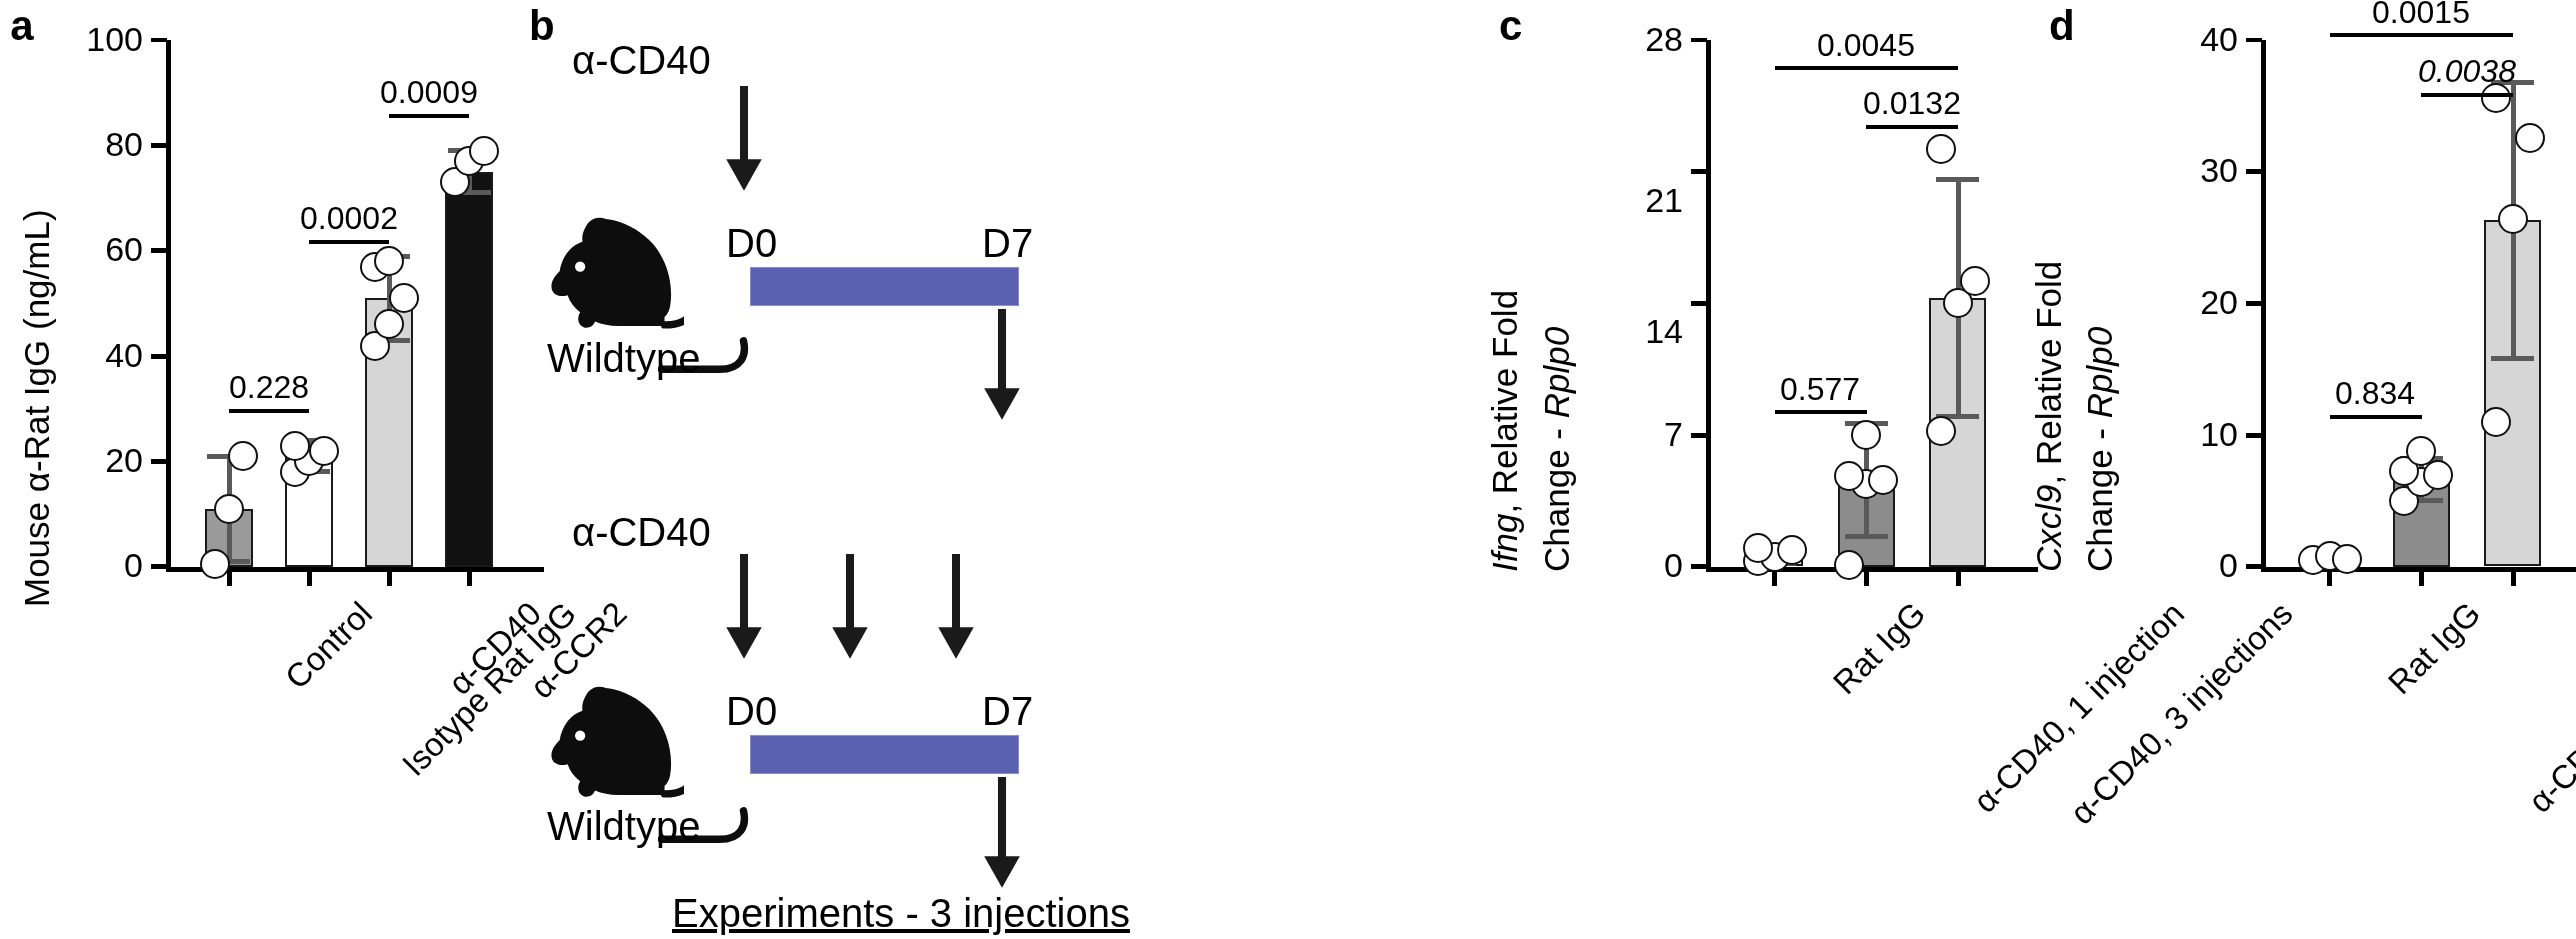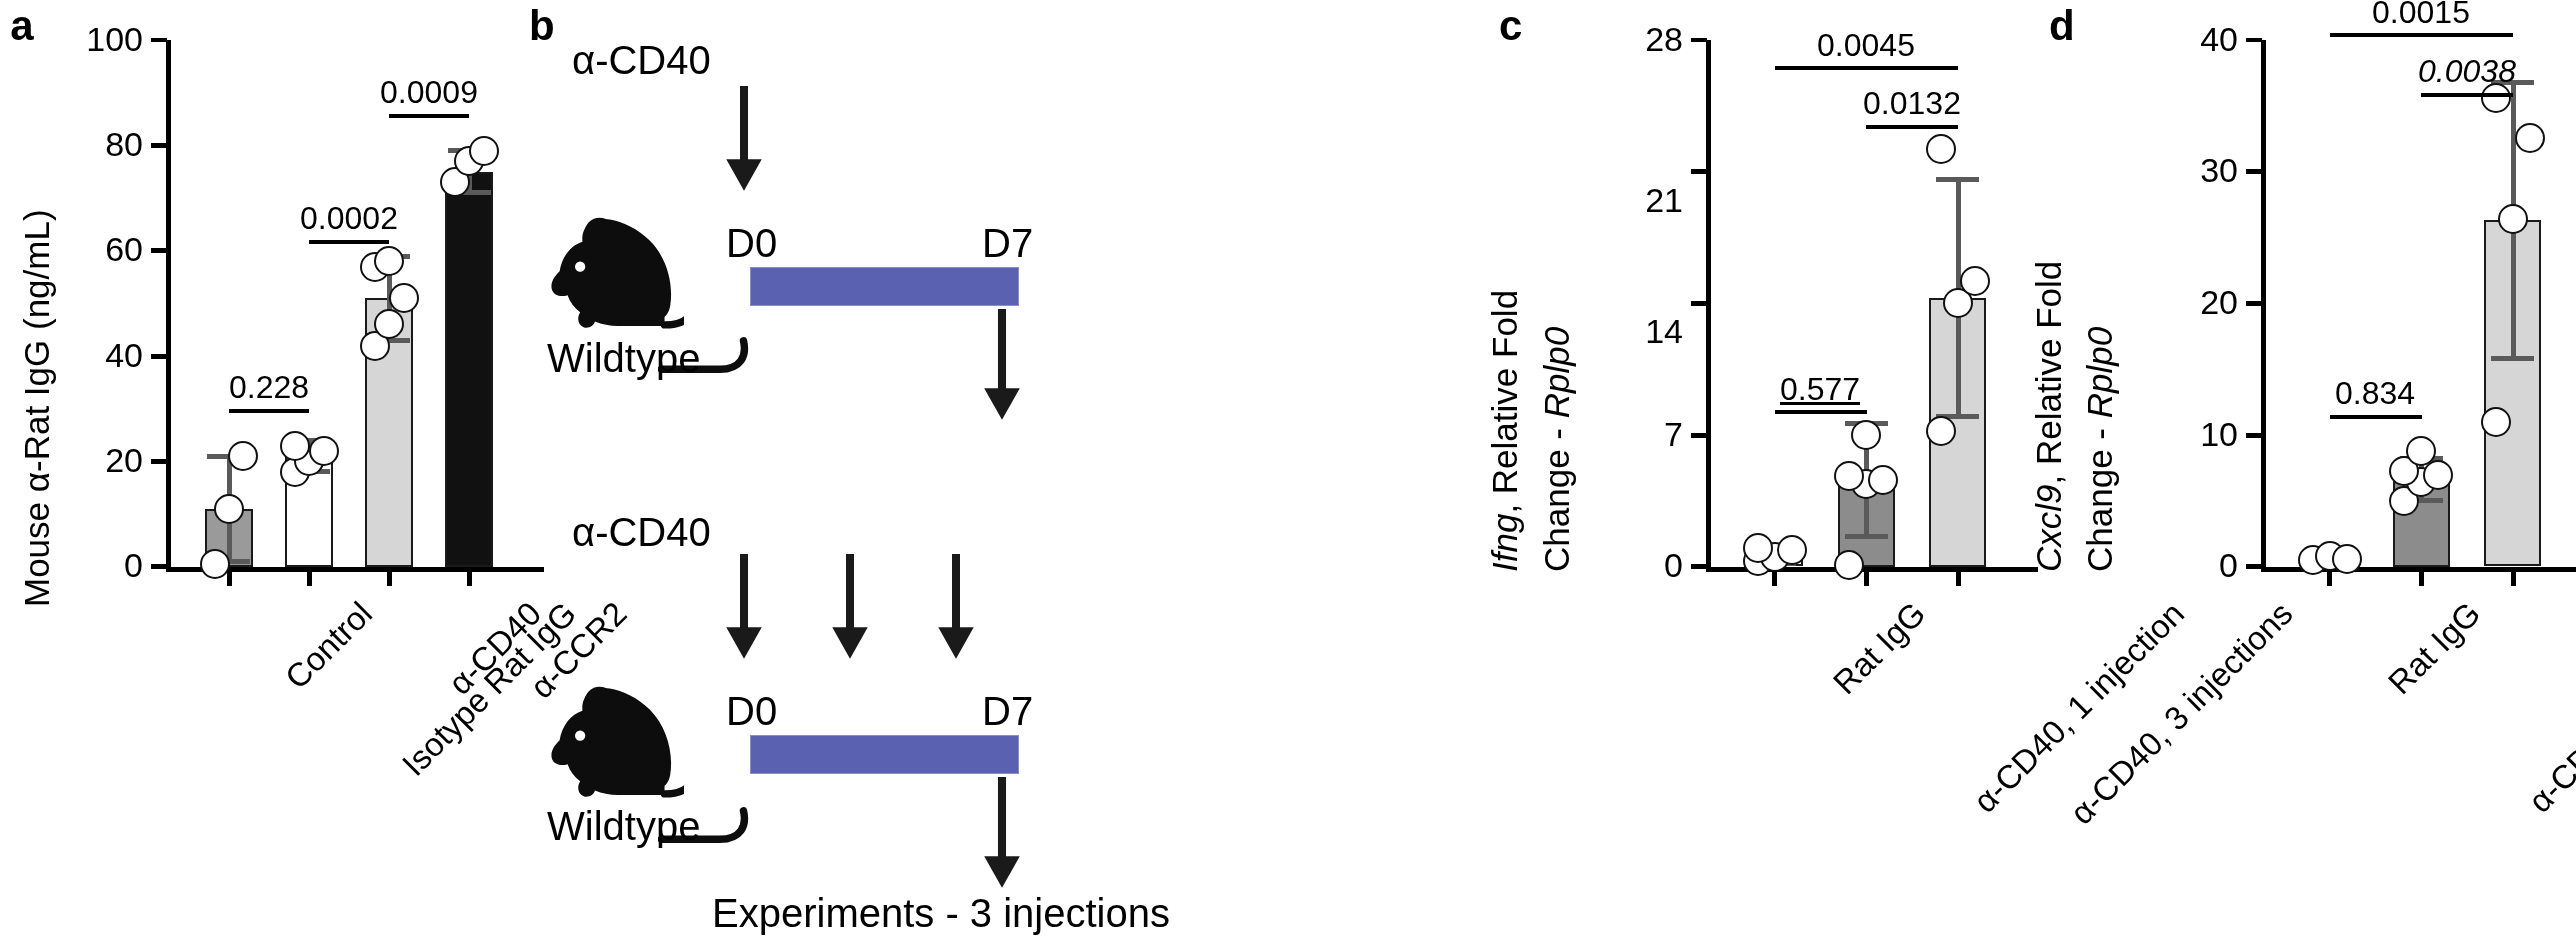--- a/index.html
+++ b/index.html
@@ -170,21 +170,21 @@
 
   <div class="blue-bar" style="left:750px;top:735px;width:269px;height:39px;background:#5a61b0;border:1.1px solid #8a8fcb;"></div>
 
   <div class="dtext-lg" style="left:547px;top:806px;">Wildtype</div>
 
   <svg class="arrow" style="left:976px;top:777px;" width="52" height="112" viewBox="0 0 90 195">
     <line x1="45" y1="0" x2="45" y2="148" stroke="#1a1a1a" stroke-width="14"></line>
     <polygon points="45,193 14,138 76,138" fill="#1a1a1a"></polygon>
   </svg>
 
-  <div class="dtext-lg" style="left:712px;top:893px;">Experiments - 3 injections</div>
+  <div class="dtext-lg" style="left:672px;top:893px;text-decoration:underline;">Experiments - 3 injections</div>
 
   
   <div class="panel-letter" style="left:1499px;top:4.6px;">c</div>
 
   <div class="ytitle" style="left:1485px;top:572px;width:549px;"><i>Ifng</i><span>, Relative Fold</span></div>
   <div class="ytitle" style="left:1537px;top:572px;width:549px;"><span>Change - </span><i>Rplp0</i></div>
 
   <div class="chart" id="chart-c" style="left:1706px;top:40px;width:298px;height:527px;">
       <div class="axis-line" style="left: 0px; top: 0px; width: 4.6px; height: 529px;"></div>
       <div class="axis-line" style="left: 0px; top: 527px; width: 332px; height: 4.6px;"></div>
@@ -220,21 +220,21 @@
       <div class="bar" style="left: 223px; top: 258px; width: 57px; height: 269px; background: rgb(214, 214, 214);"></div>
       <div class="errbar" style="left: 250px; top: 139px; width: 4.6px; height: 237px;"></div>
       <div class="errcap" style="left: 230px; top: 137px; width: 43px; height: 4.6px;"></div>
       <div class="errcap" style="left: 230px; top: 374px; width: 43px; height: 4.6px;"></div>
       <div class="dot" style="left: 220px; top: 376px; width: 30px; height: 30px;"></div>
       <div class="dot" style="left: 237px; top: 248px; width: 30px; height: 30px;"></div>
       <div class="dot" style="left: 254px; top: 226px; width: 30px; height: 30px;"></div>
       <div class="dot" style="left: 220px; top: 94px; width: 30px; height: 30px;"></div>
       <div class="tick" style="left: 250px; top: 531px; width: 4.6px; height: 15px;"></div>
       <div class="sigline" style="left: 69px; top: 370px; width: 92px;"></div>
-      <div class="siglabel" style="left: 114px; top: 333px; transform: translateX(-50%); text-decoration: underline;">0.577</div>
+      <div class="siglabel" style="left: 114px; top: 333px; transform: translateX(-50%);">0.577</div>
       <div class="sigline" style="left: 160px; top: 85px; width: 92px;"></div>
       <div class="siglabel" style="left: 206px; top: 47px; transform: translateX(-50%);">0.0132</div>
       <div class="sigline" style="left: 69px; top: 26px; width: 183px;"></div>
       <div class="siglabel" style="left: 160px; top: -11.4px; transform: translateX(-50%);">0.0045</div>
     </div>
 
   <div class="xlab" style="left: 1794px; top: 596px;">Rat IgG</div>
   <div class="xlab" style="left: 1885px; top: 596px;">α-CD40, 1 injection</div>
   <div class="xlab" style="left: 1977px; top: 596px;">α-CD40, 3 injections</div>
 

